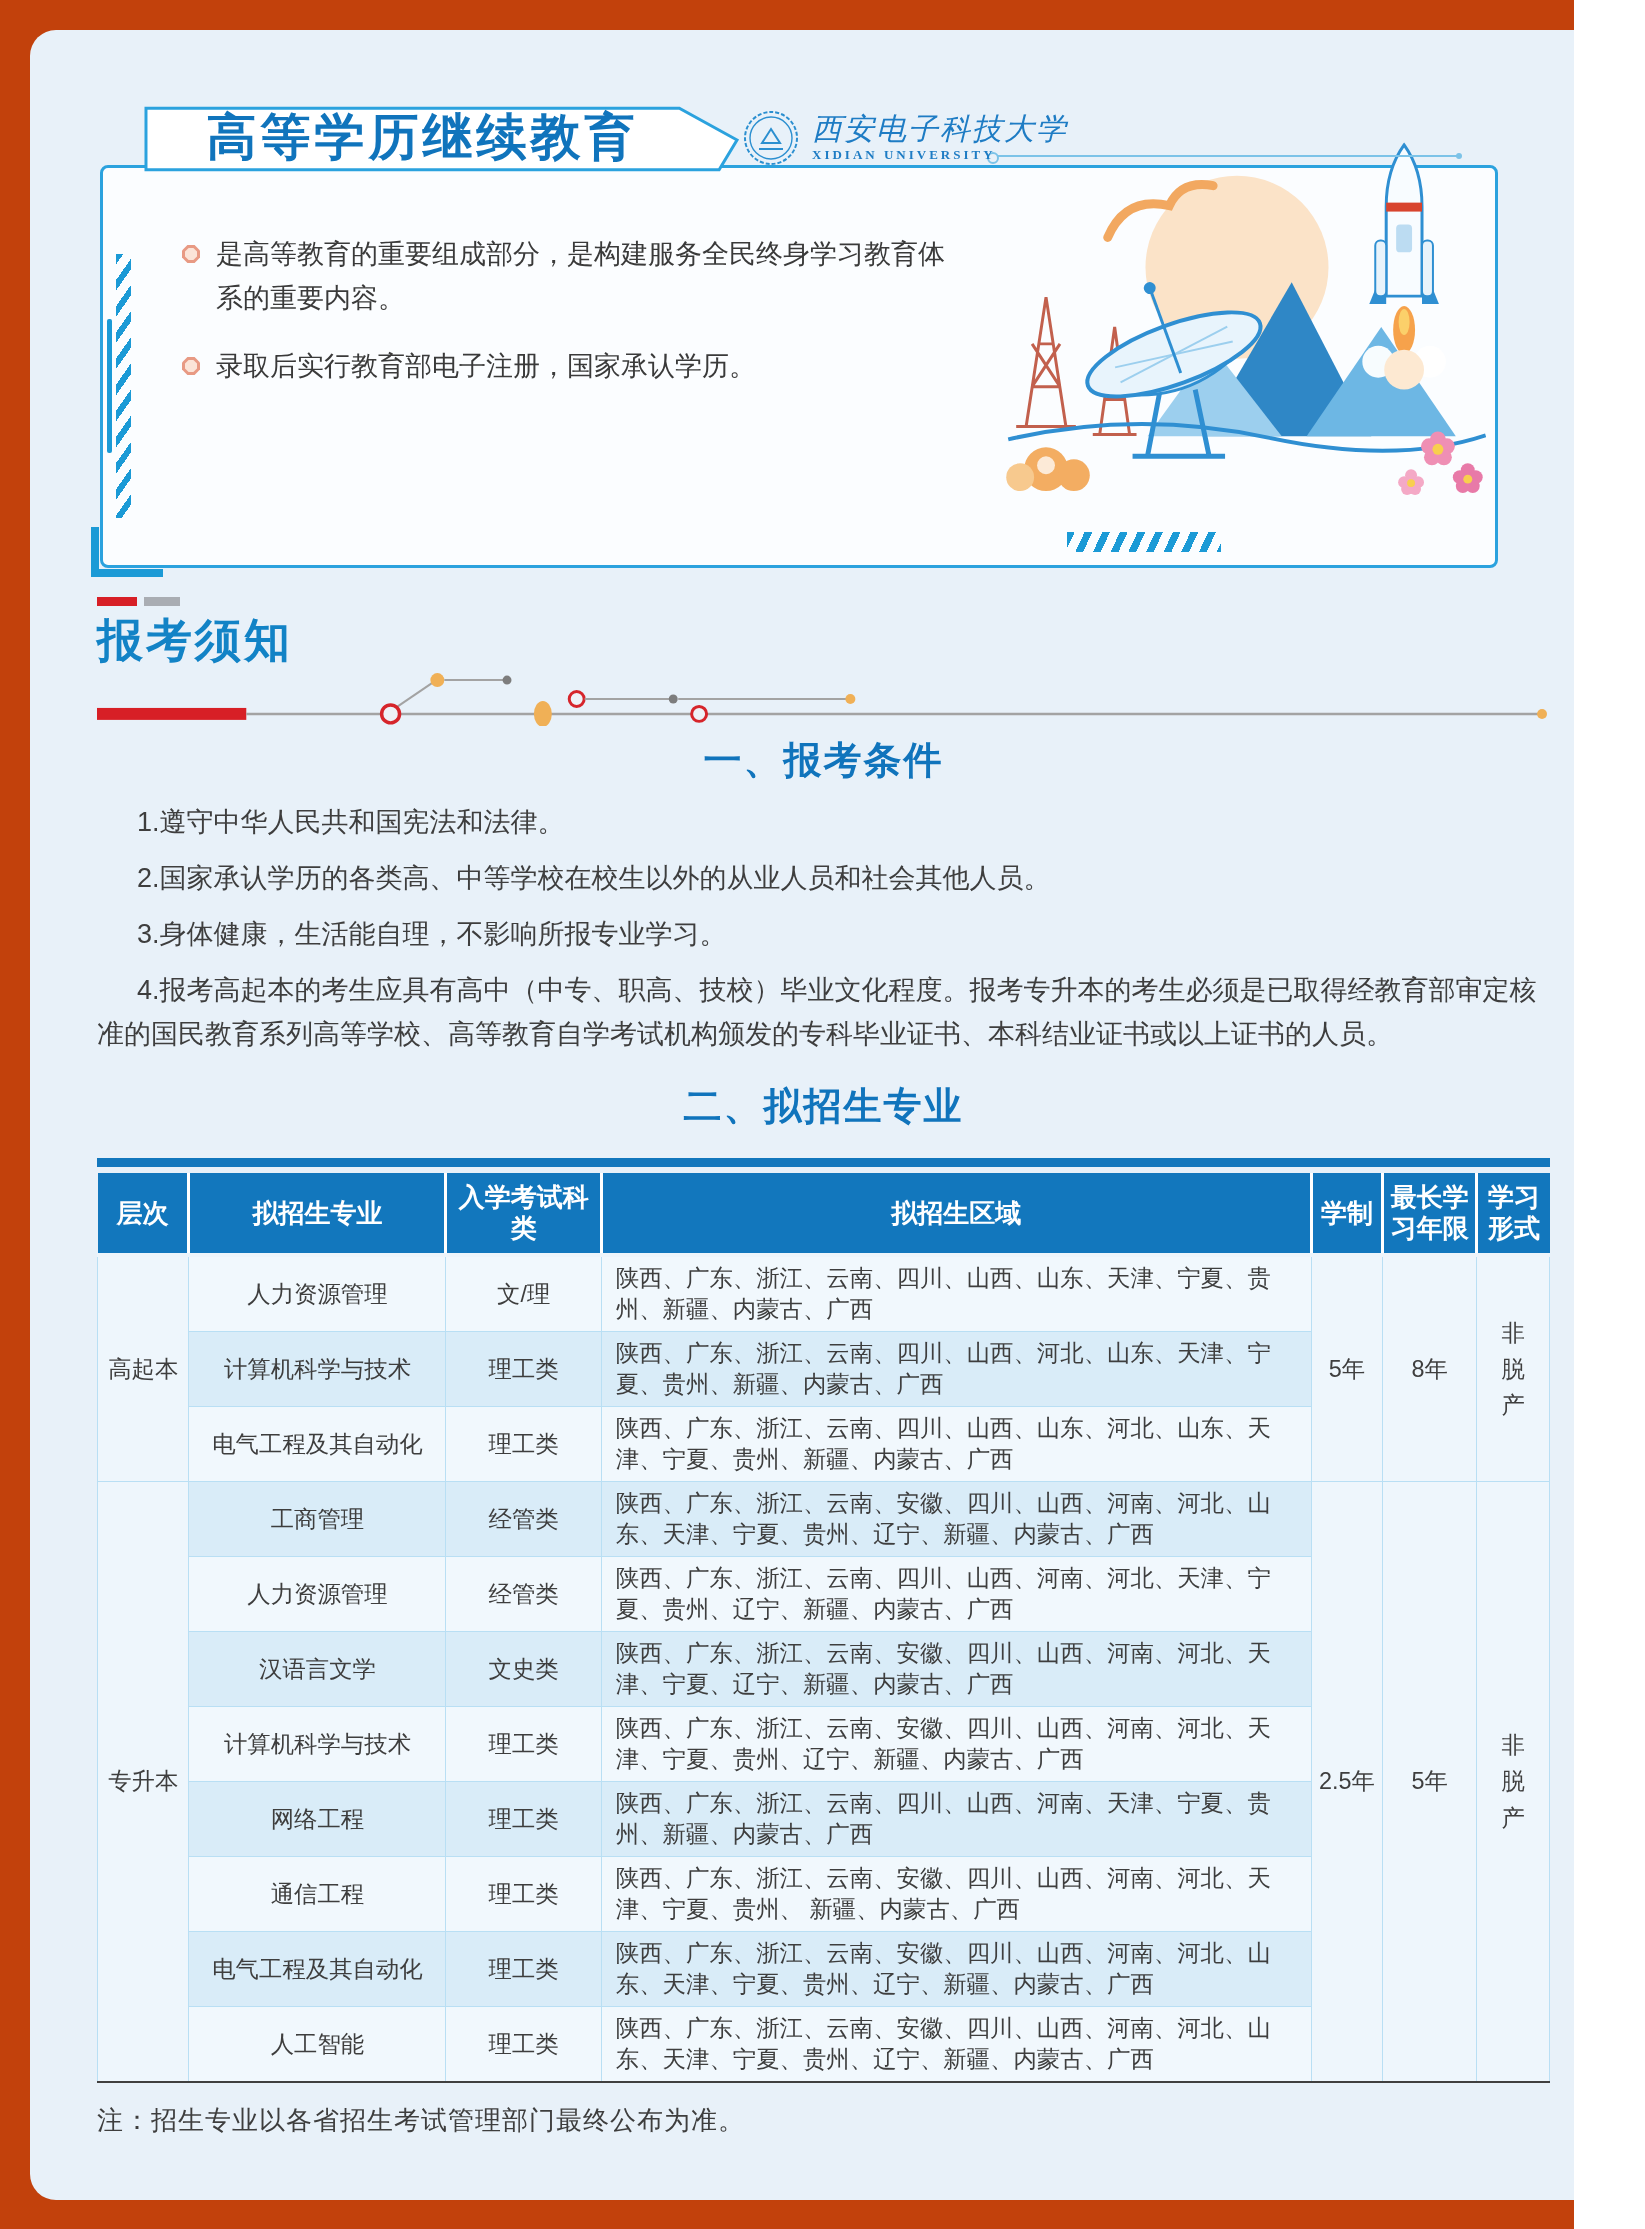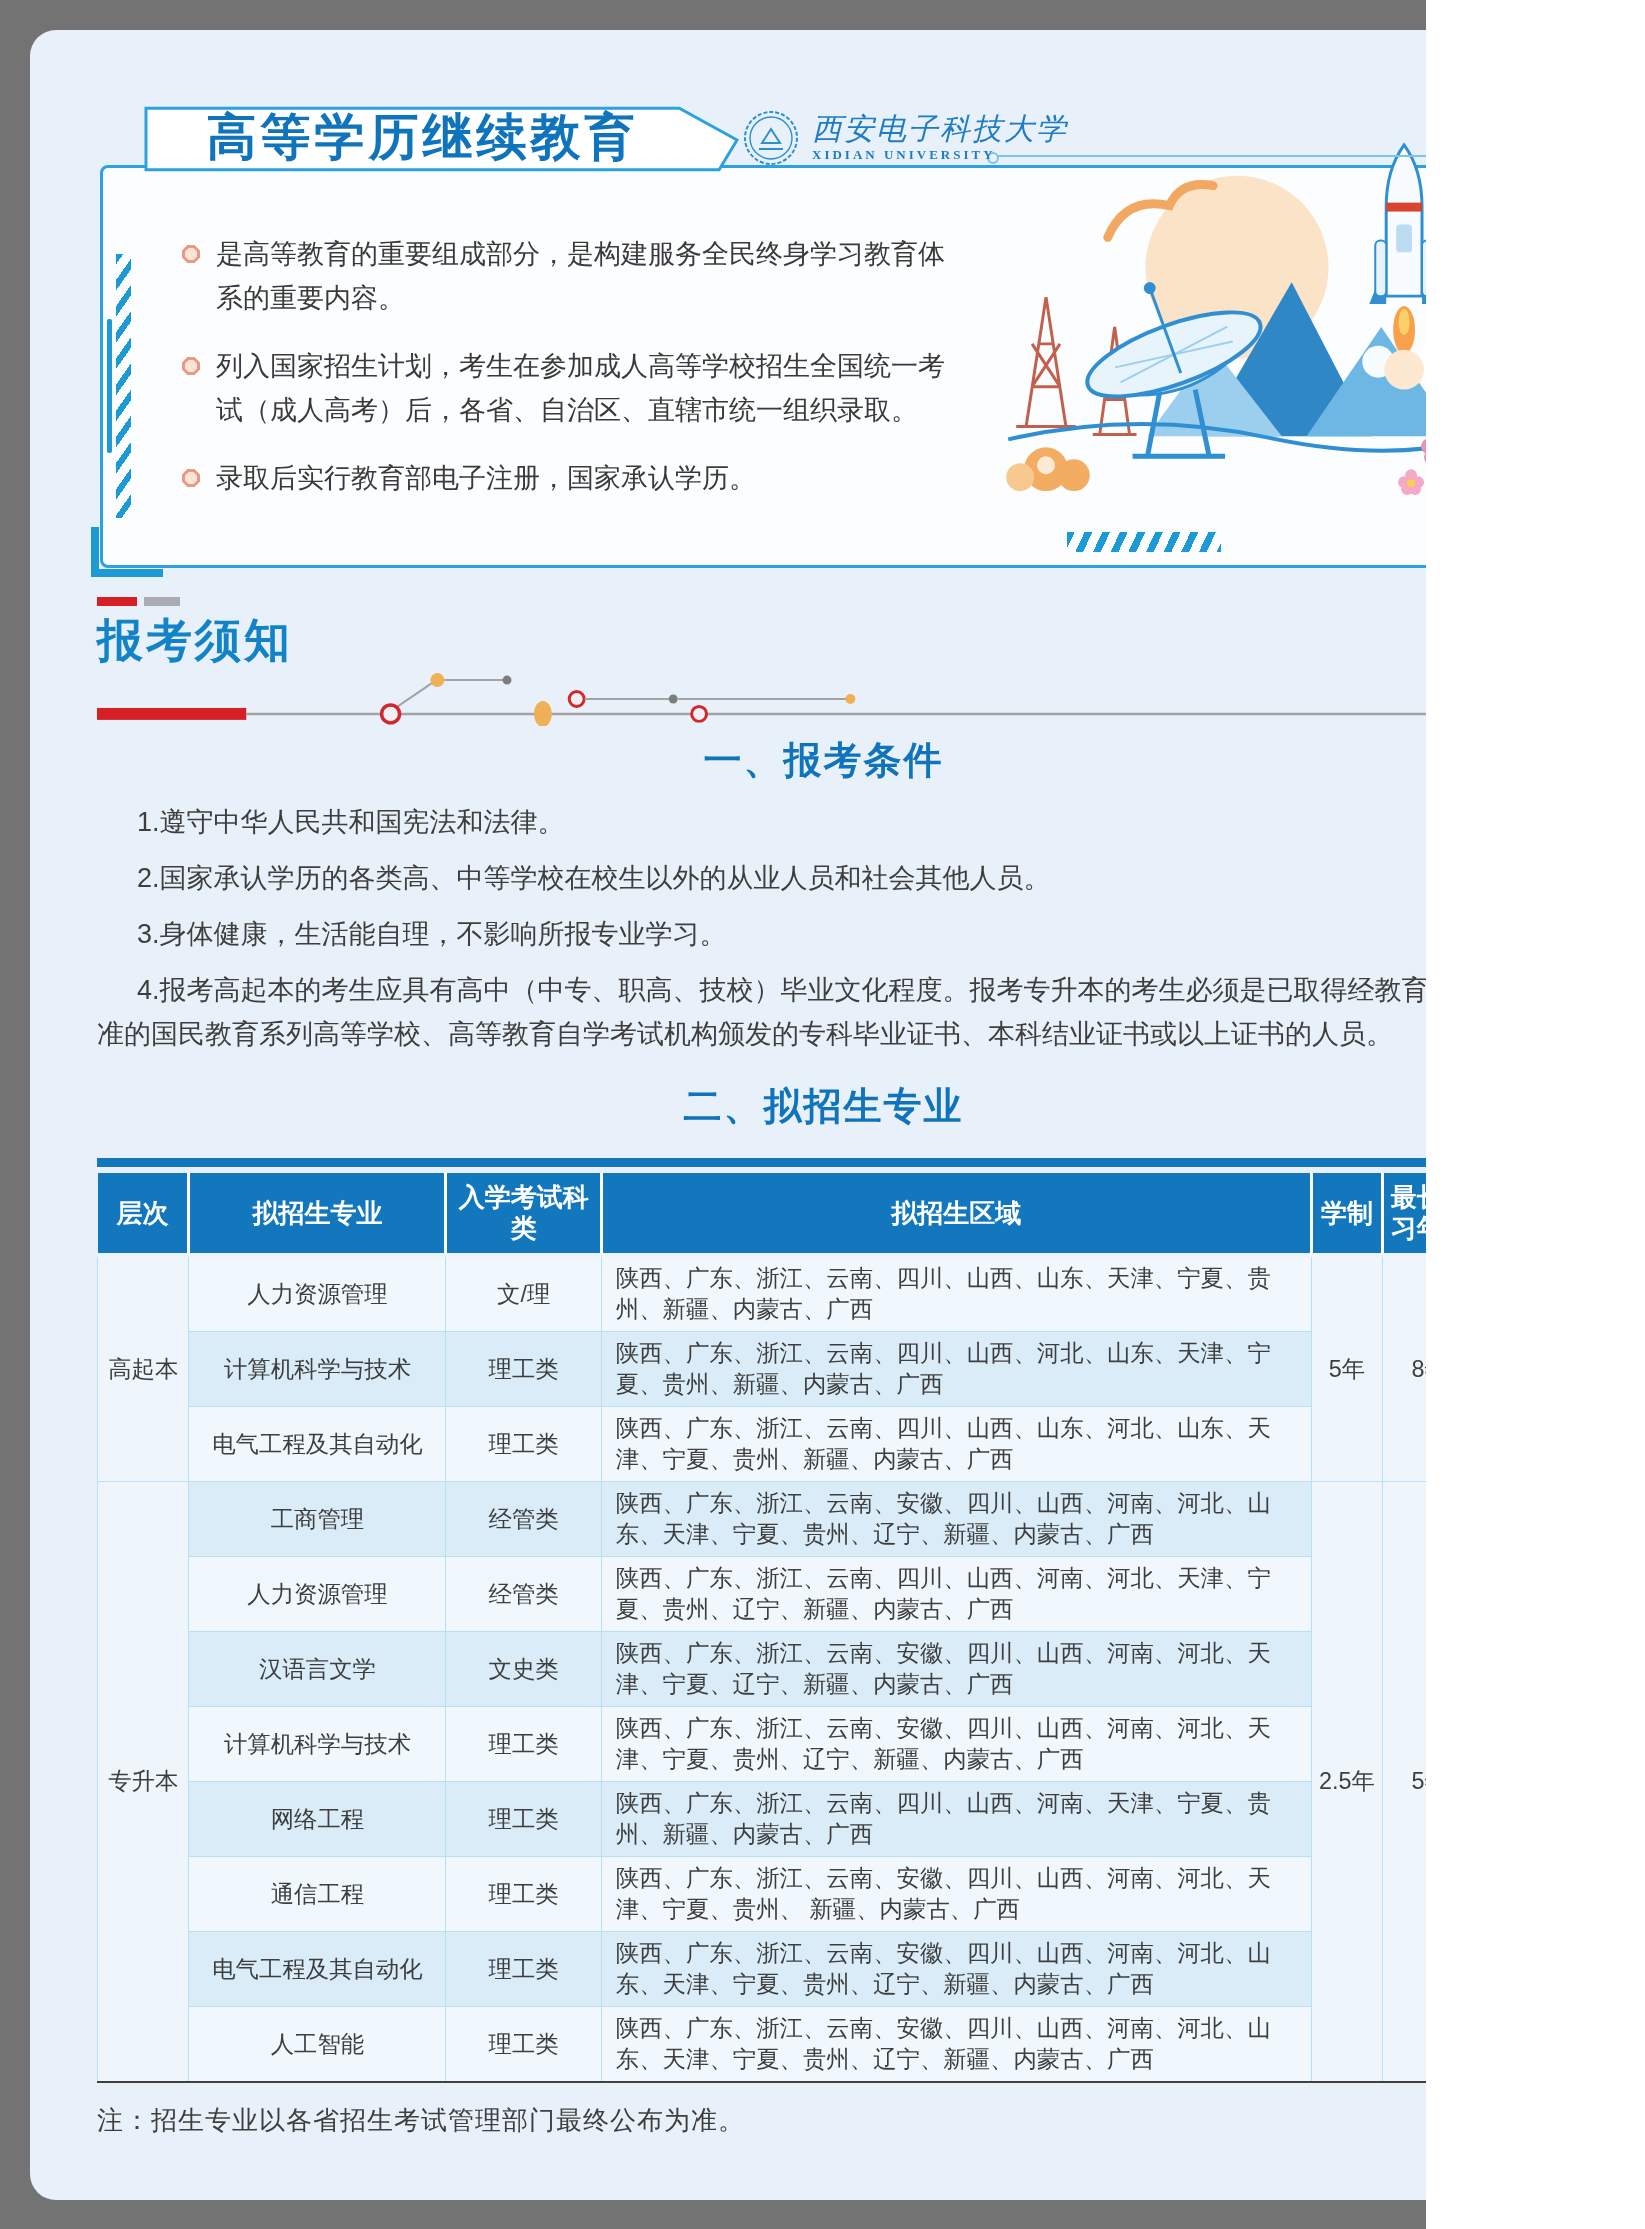--- a/index.html
+++ b/index.html
@@ -1,17 +1,17 @@
 <!DOCTYPE html>
 <html><head>
 <meta charset="utf-8">
 <style>
   html,body{margin:0;padding:0;background:#ffffff;}
-  .page{position:relative;width:1402px;height:2230px;background:#737373;overflow:hidden;
-        font-family:"Liberation Sans","DejaVu Sans",sans-serif;color:#3c3c3c;padding-left:24px;}
+  .page{position:relative;width:1574px;height:2230px;background:#c2410c;overflow:hidden;
+        font-family:"Liberation Sans","DejaVu Sans",sans-serif;color:#3c3c3c;}
   .canvas{position:absolute;left:30px;top:30px;width:1586px;height:2170px;
           background:#e8f1f9;border-radius:26px;}
 
   
   .banner{position:absolute;left:70px;top:75px;width:1398px;height:463px;}
   .banner-frame{position:absolute;left:0;top:60px;right:0;bottom:0;
       border:3px solid #2ba2de;border-radius:8px;background:#fbfdff;}
   .corner-bl{position:absolute;left:-9px;bottom:-9px;width:64px;height:42px;
       border-left:8px solid #1b9ad6;border-bottom:8px solid #1b9ad6;}
   .title-tab{position:absolute;left:44px;top:0;width:597px;height:66px;z-index:4;}
@@ -180,26 +180,20 @@
       <li>
         <span class="marker">
               <i></i>
             </span>
         <span>是高等教育的重要组成部分，是构建服务全民终身学习教育体系的重要内容。</span>
       </li>
       <li>
         <span class="marker">
               <i></i>
             </span>
-        <span>列入国家招生计划，考生在参加成人高等学校招生全国统一考试（成人高考）后，各省、自治区、直辖市统一组织录取。</span>
-      </li>
-      <li>
-        <span class="marker">
-              <i></i>
-            </span>
         <span>录取后实行教育部电子注册，国家承认学历。</span>
       </li>
     </ul>
   </section>
 
   <section class="notice">
     <div class="mini">
       <span class="red"></span><span class="gray"></span>
     </div>
     <h1 class="notice-title">报考须知</h1>

